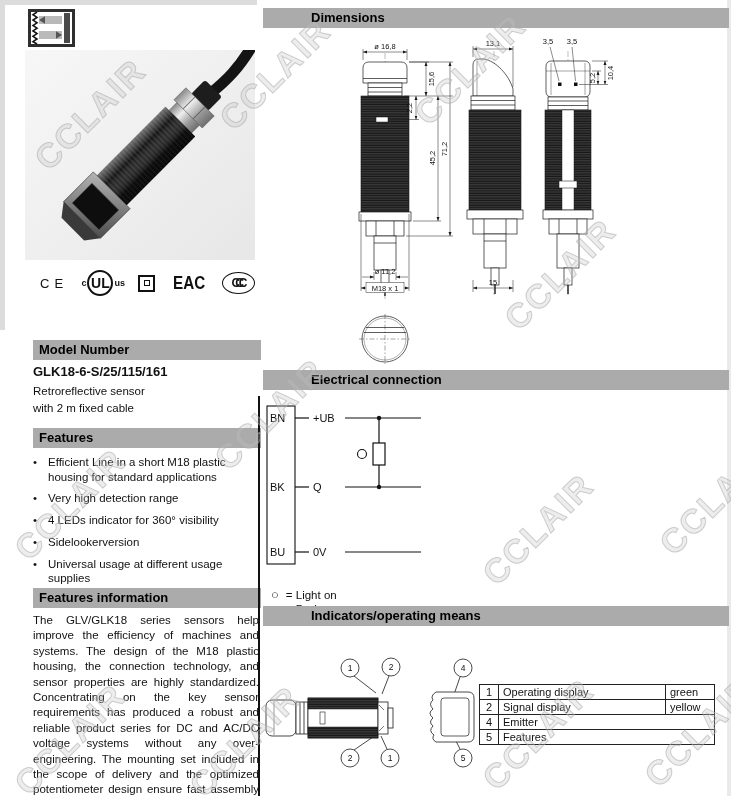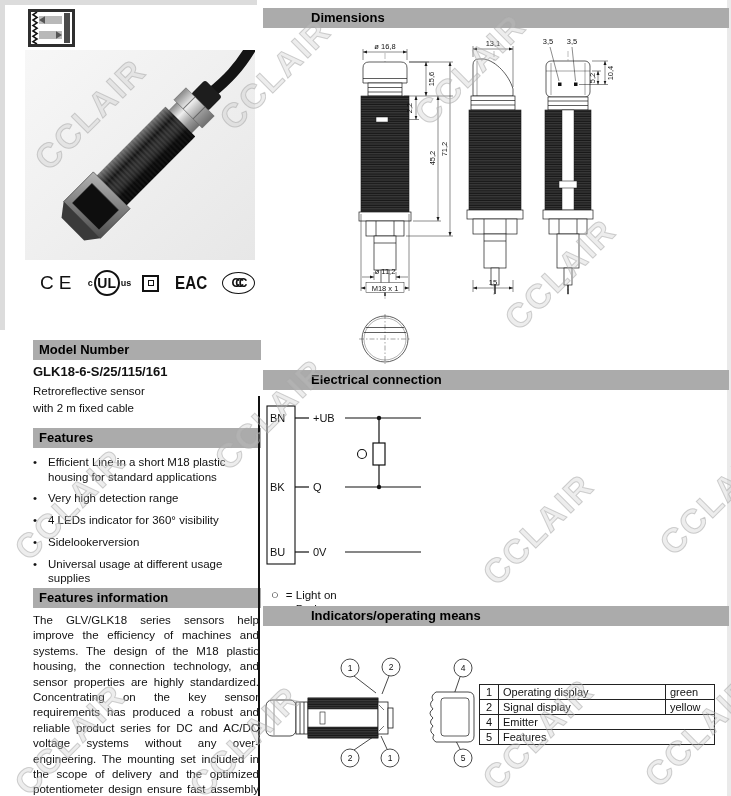--- a/index.html
+++ b/index.html
@@ -17,21 +17,21 @@
   #model-number{font-size:13px;font-weight:bold;}
   #features-list{position:absolute;left:33px;top:455px;width:226px;display:flex;
       flex-direction:column;gap:7px;}
   .feat{display:flex;gap:9px;font-size:11.5px;line-height:1.28;}
   .feat .b{flex:0 0 6px;}
   #product-info-text{position:absolute;left:33px;top:613px;width:226px;font-size:11.5px;
       line-height:1.34;text-align:justify;}
   
   #logos{position:absolute;left:40px;top:266px;width:215px;height:34px;display:flex;
       align-items:center;justify-content:space-between;}
-  .ce{font-size:19px;letter-spacing:5px;font-weight:400;}
+  .ce{font-size:13px;letter-spacing:5px;font-weight:400;}
   .cul{display:flex;align-items:center;gap:1px;}
   .cul .small{font-size:9px;font-weight:bold;}
   .cul .circ{width:22px;height:22px;border:2px solid #111;border-radius:50%;
       display:flex;align-items:center;justify-content:center;font-size:14px;font-weight:bold;}
   .sq2{width:13px;height:13px;border:2px solid #111;display:flex;align-items:center;justify-content:center;}
   .sq2 .in{width:4px;height:4px;border:1.6px solid #111;}
   .eac{font-size:19px;font-weight:bold;transform:scaleX(.8);letter-spacing:0;}
   .ccc{width:33px;height:22px;border:1.6px solid #111;border-radius:50%;display:flex;
       align-items:center;justify-content:center;font-size:12px;font-weight:bold;letter-spacing:-5px;
       padding-right:3px;box-sizing:border-box;}

